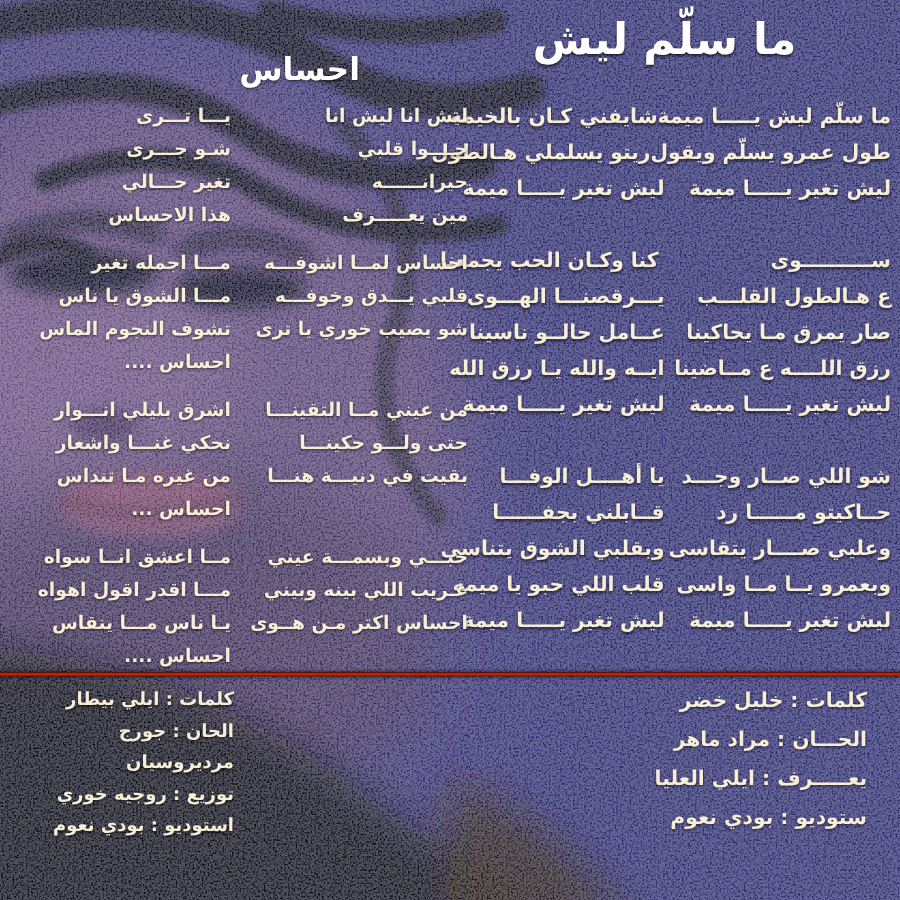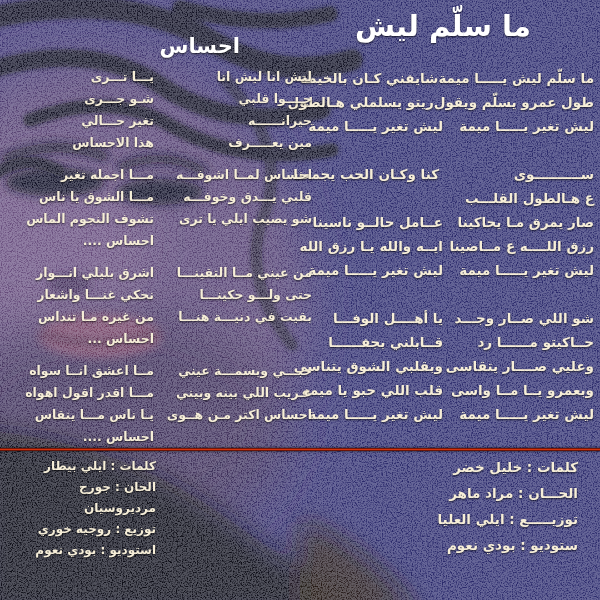--- a/index.html
+++ b/index.html
@@ -121,20 +121,21 @@
             <span class="hemi second">ليش تغير يـــــا ميمة</span>
           </div>
         </div>
         <div class="stanza">
           <div class="verse">
             <span class="hemi second">ســــــــــوى</span>
             <span class="hemi first">كنا وكـان الحب يجمعنا</span>
           </div>
           <div class="verse">
             <span class="hemi first">ع هـالطول القلـــب</span>
+            <span class="hemi second">يـــرقصنـــا الهـــوى</span>
           </div>
           <div class="verse">
             <span class="hemi first">صار يمرق مـا يحاكينا</span>
             <span class="hemi second">عــامل حالــو ناسينا</span>
           </div>
           <div class="verse">
             <span class="hemi first">رزق اللــــه ع مــاضينا</span>
             <span class="hemi second">ايــه والله يـا رزق الله</span>
           </div>
           <div class="verse">
@@ -191,21 +192,21 @@
         <div class="stanza">
           <div class="verse">
             <span class="hemi first">احساس لمــا اشوفـــه</span>
             <span class="hemi second">مـــا اجمله تغير</span>
           </div>
           <div class="verse">
             <span class="hemi first">قلبي يـــدق وخوفـــه</span>
             <span class="hemi second">مـــا الشوق يا ناس</span>
           </div>
           <div class="verse">
-            <span class="hemi first">شو يصيب ايلي يا ترى</span>
+            <span class="hemi first">شو يصيب خوري يا ترى</span>
             <span class="hemi second">تشوف النجوم الماس</span>
           </div>
           <div class="verse">
             <span class="hemi first"></span>
             <span class="hemi second refrain">احساس ....</span>
           </div>
         </div>
         <div class="stanza">
           <div class="verse">
             <span class="hemi first">من عيني مــا التقينـــا</span>
@@ -243,21 +244,21 @@
           </div>
         </div>
       </div>
   </section>
 
   <div class="divider"></div>
 
   <div class="credits credits-right">
       <div class="credit-line">كلمات : خليل خضر</div>
       <div class="credit-line">الحـــان : مراد ماهر</div>
-      <div class="credit-line">توزيـــــع : ايلي العليا</div>
+      <div class="credit-line">يعـــــرف : ايلي العليا</div>
       <div class="credit-line">ستوديو : بودي نعوم</div>
     </div>
   <div class="credits credits-left">
       <div class="credit-line">كلمات : ايلي بيطار</div>
       <div class="credit-line">الحان : جورج مرديروسيان</div>
       <div class="credit-line">توزيع : روجيه خوري</div>
       <div class="credit-line">استوديو : بودي نعوم</div>
     </div>
 
 </div>

